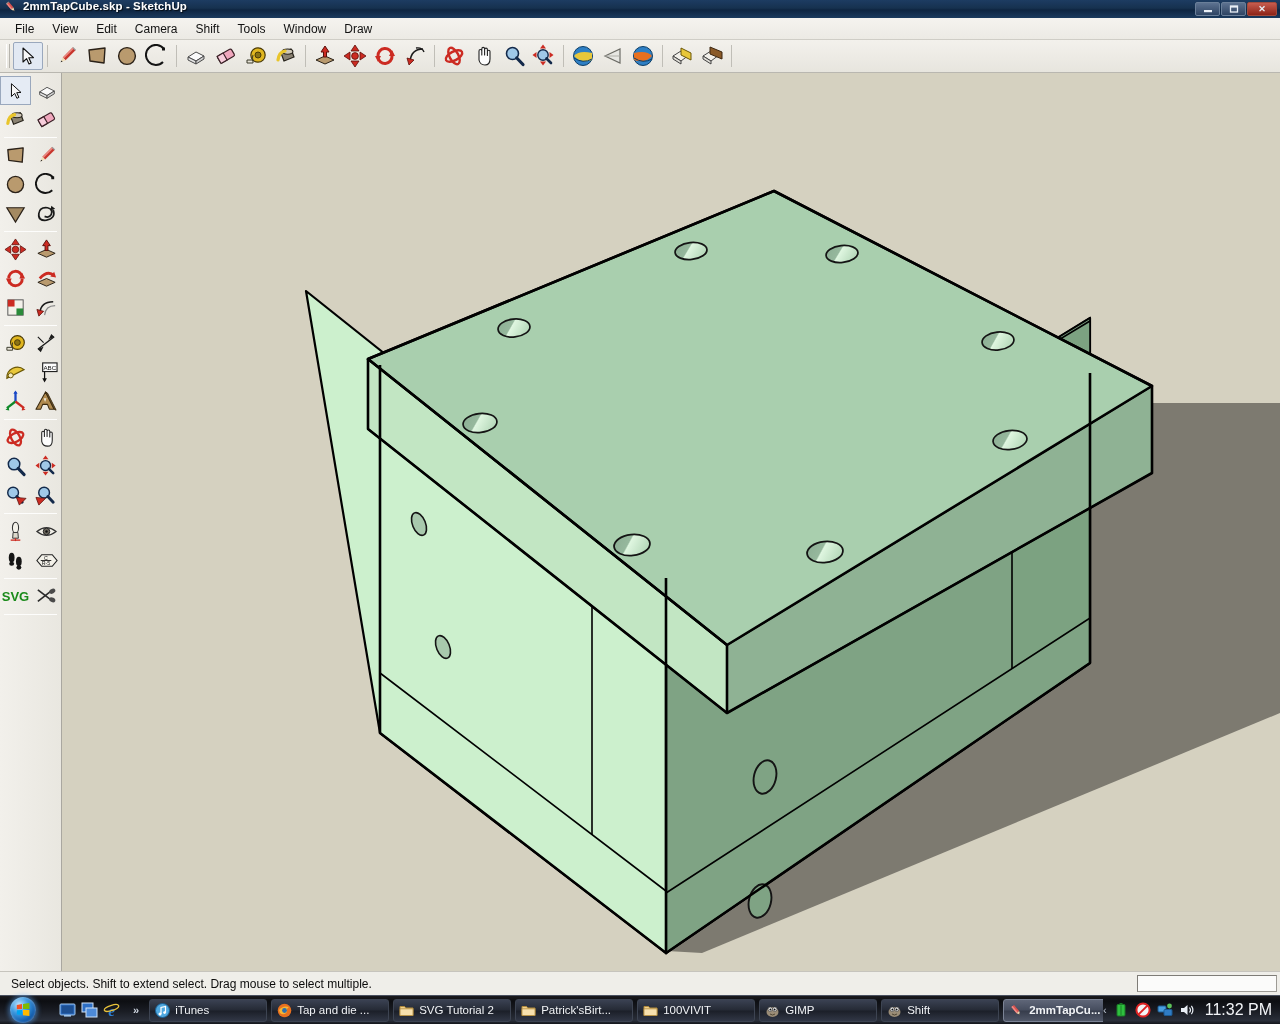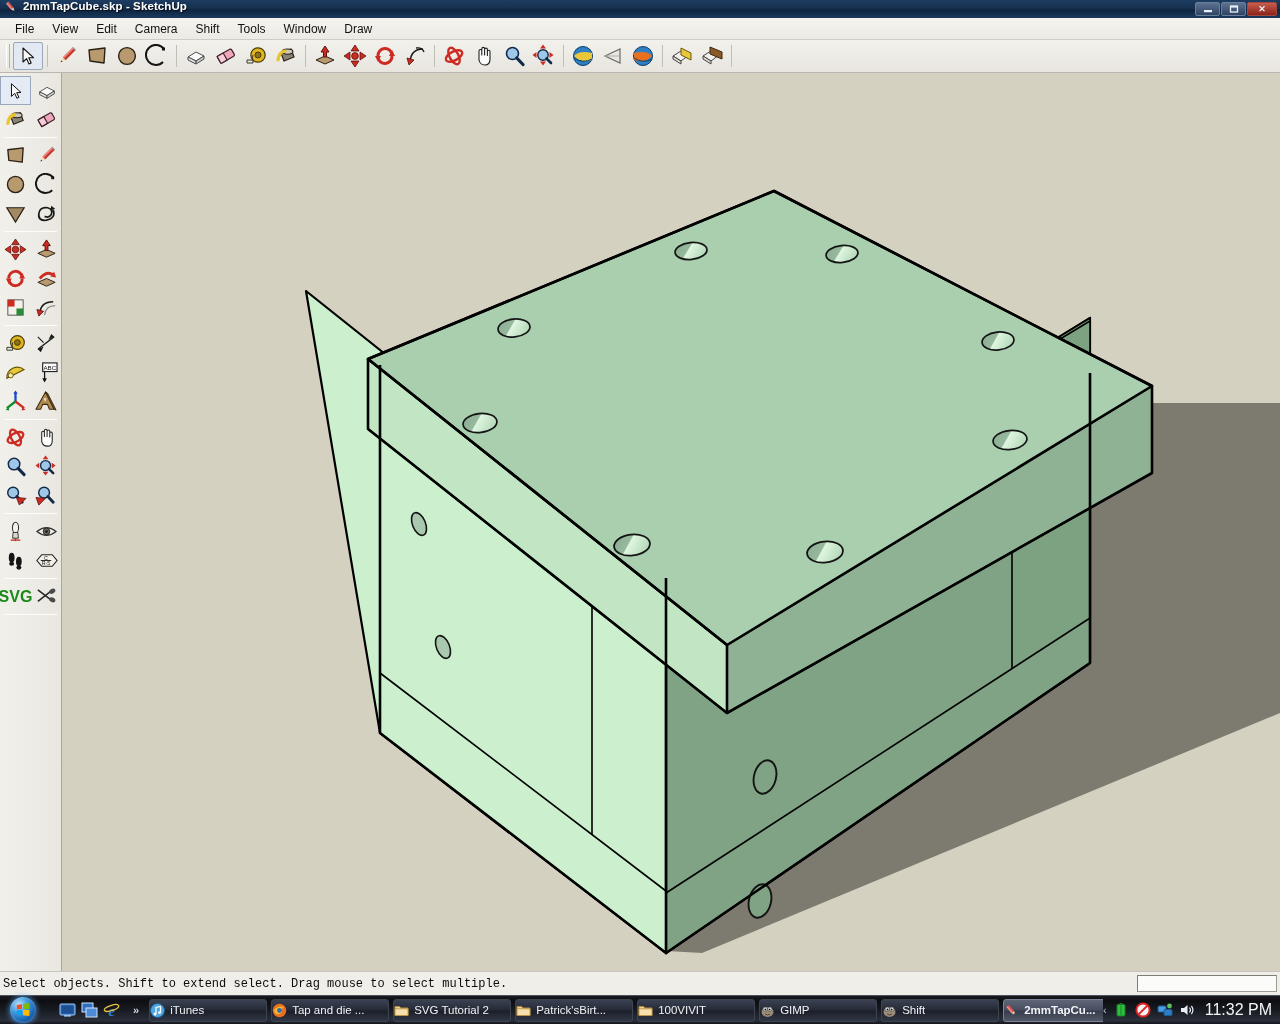--- a/index.html
+++ b/index.html
@@ -79,21 +79,21 @@
     position:absolute; left:62px; top:73px; width:1218px; height:898px;
     background:#d5d1c0; overflow:hidden;
   }
 
   
   .statusbar {
     position:absolute; left:0; top:971px; width:1280px; height:24px;
     background:#efeee9; border-top:1px solid #c6c4bd;
     display:flex; align-items:center;
   }
-  .status-text { font-size:12px; color:#0c0c0c; padding-left:3px; white-space:nowrap;font-family:Liberation Mono, monospace; }
+  .status-text { font-size:12px; color:#0c0c0c; padding-left:11px; white-space:nowrap; }
   .vcb-wrap { position:absolute; right:3px; top:3px; display:flex; align-items:center; }
   .vcb-label { font-size:11px; color:#333; margin-right:3px; }
   .vcb {
     width:140px;height:17px; background:#fbfbfa;
     border:1px solid #9d9b95; border-top-color:#7e7c77; border-left-color:#7e7c77;
   }
 
   
   .taskbar {
     position:absolute; left:0; top:995px; width:1280px; height:29px;
@@ -112,36 +112,36 @@
     position:relative; overflow:hidden;
   }
   .quick-launch { display:flex; align-items:center; gap:5px; margin-left:14px; flex:0 0 auto;}
   .ql-icon { width:17px;height:17px; position:relative; }
   .ql-chev { color:#cfd6e0; font-size:11px; margin-left:8px; font-weight:bold; }
   .tasks { display:flex; align-items:center; gap:4px; margin-left:10px; flex:1 1 auto; overflow:hidden;}
   .task {
     height:23px; min-width:118px; max-width:122px; display:flex; align-items:center;
     border:1px solid #3d4452; border-radius:3px;
     background: linear-gradient(to bottom,#3a4152 0%, #252a35 48%, #1b1f28 52%, #313746 100%);
-    overflow:hidden; flex:0 0 auto;
+    padding-left:5px; overflow:hidden; flex:0 0 auto;
   }
   .task.active {
     background: linear-gradient(to bottom,#5f6678 0%, #464d5e 48%, #363c4b 52%, #515869 100%);
     border-color:#7b8395;
     font-weight:bold;
   }
   .task-ico { width:15px;height:15px;margin-right:5px;flex:0 0 auto;position:relative;}
   .task-label { color:#f0f2f5; font-size:11.5px; white-space:nowrap; overflow:hidden; text-overflow:ellipsis;}
   .tray { display:flex; align-items:center; gap:6px; margin-left:auto; padding-right:8px; flex:0 0 auto;}
   .tray-chev { color:#b9c2cf; font-size:11px; }
   .tray-ico { width:16px;height:16px; position:relative; }
   .clock { color:#f2f4f7; font-size:16px; margin-left:4px; white-space:nowrap;}
 
   
-  .svg-text { color:#1a8a1a; font-size:16px; font-weight:bold; font-family:"Liberation Sans",sans-serif;}
+  .svg-text { color:#1a8a1a; font-size:13px; font-weight:bold; font-family:"Liberation Sans",sans-serif;}
 </style>
 </head>
 <body>
 
 <div id="app">
 
   <div class="titlebar">
     <div class="title-icon">
       <svg width="14" height="14" viewBox="0 0 14 14">
         <g transform="rotate(-40 7 7)">

